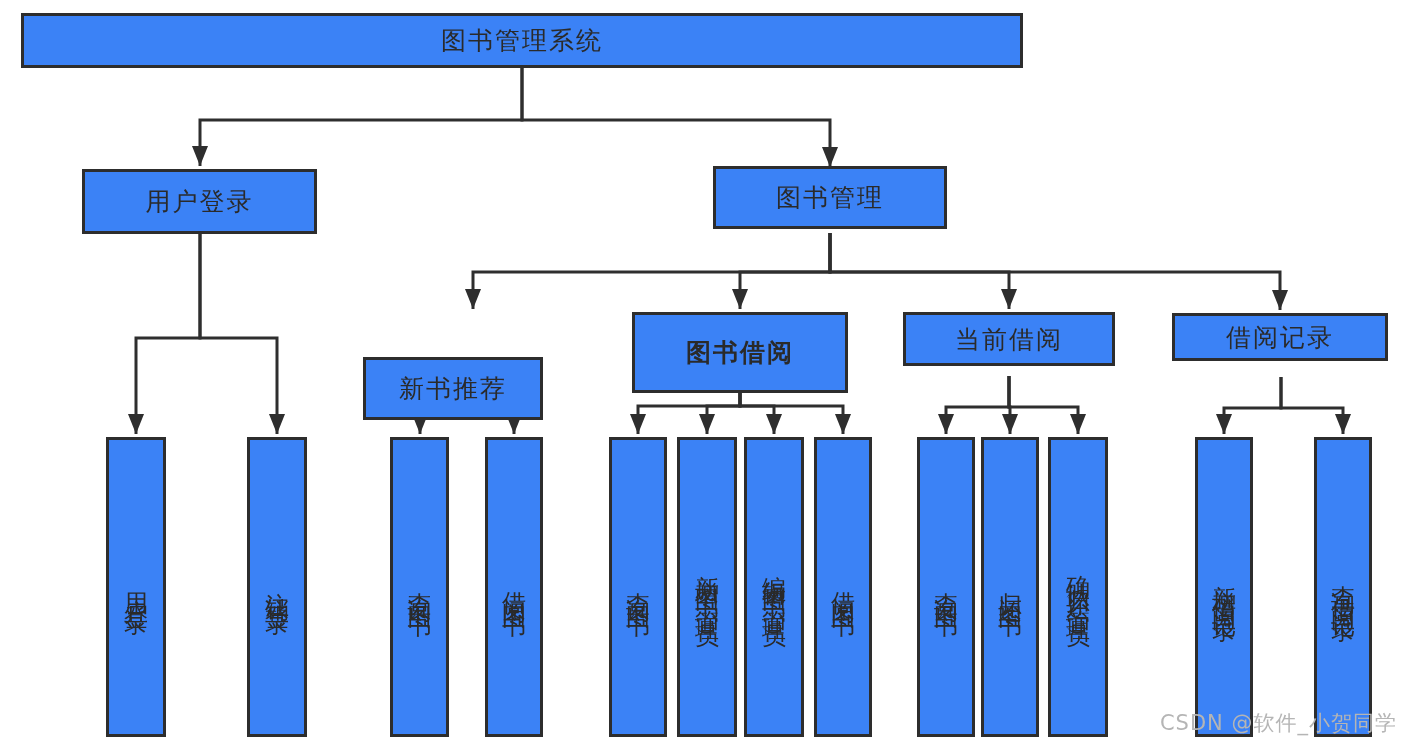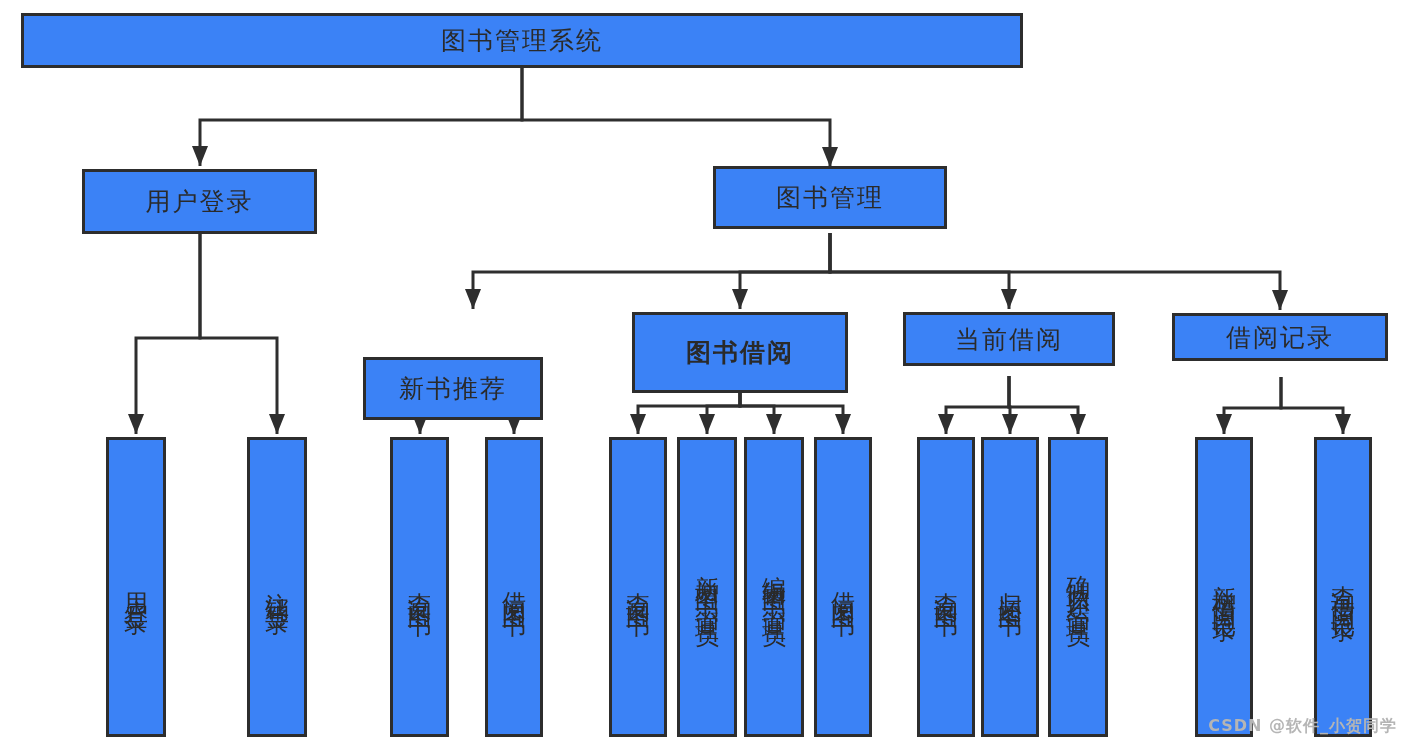--- a/index.html
+++ b/index.html
@@ -49,22 +49,22 @@
   .p-b2{left:677px;width:60px;}
   .p-b3{left:744px;width:60px;}
   .p-b4{left:814px;width:58px;}
   .p-c1{left:917px;width:58px;}
   .p-c2{left:981px;width:58px;}
   .p-c3{left:1048px;width:60px;}
   .p-r1{left:1195px;width:58px;}
   .p-r2{left:1314px;width:58px;}
   #watermark{
     position:absolute;right:8px;bottom:10px;
-    color:#b5b5b5;font-size:16px;letter-spacing:1px;
-    z-index:3;white-space:nowrap;font-weight:bold;
+    color:#b5b5b5;font-size:21px;letter-spacing:1px;
+    z-index:3;white-space:nowrap;
   }
 </style>
 </head>
 <body>
 
 <div id="stage">
 
   <svg id="wires" viewBox="0 0 1405 747" xmlns="http://www.w3.org/2000/svg">
     <defs>
       <marker id="arr" viewBox="0 0 22 16" markerWidth="22" markerHeight="16" refX="21" refY="8" orient="auto" markerUnits="userSpaceOnUse">

